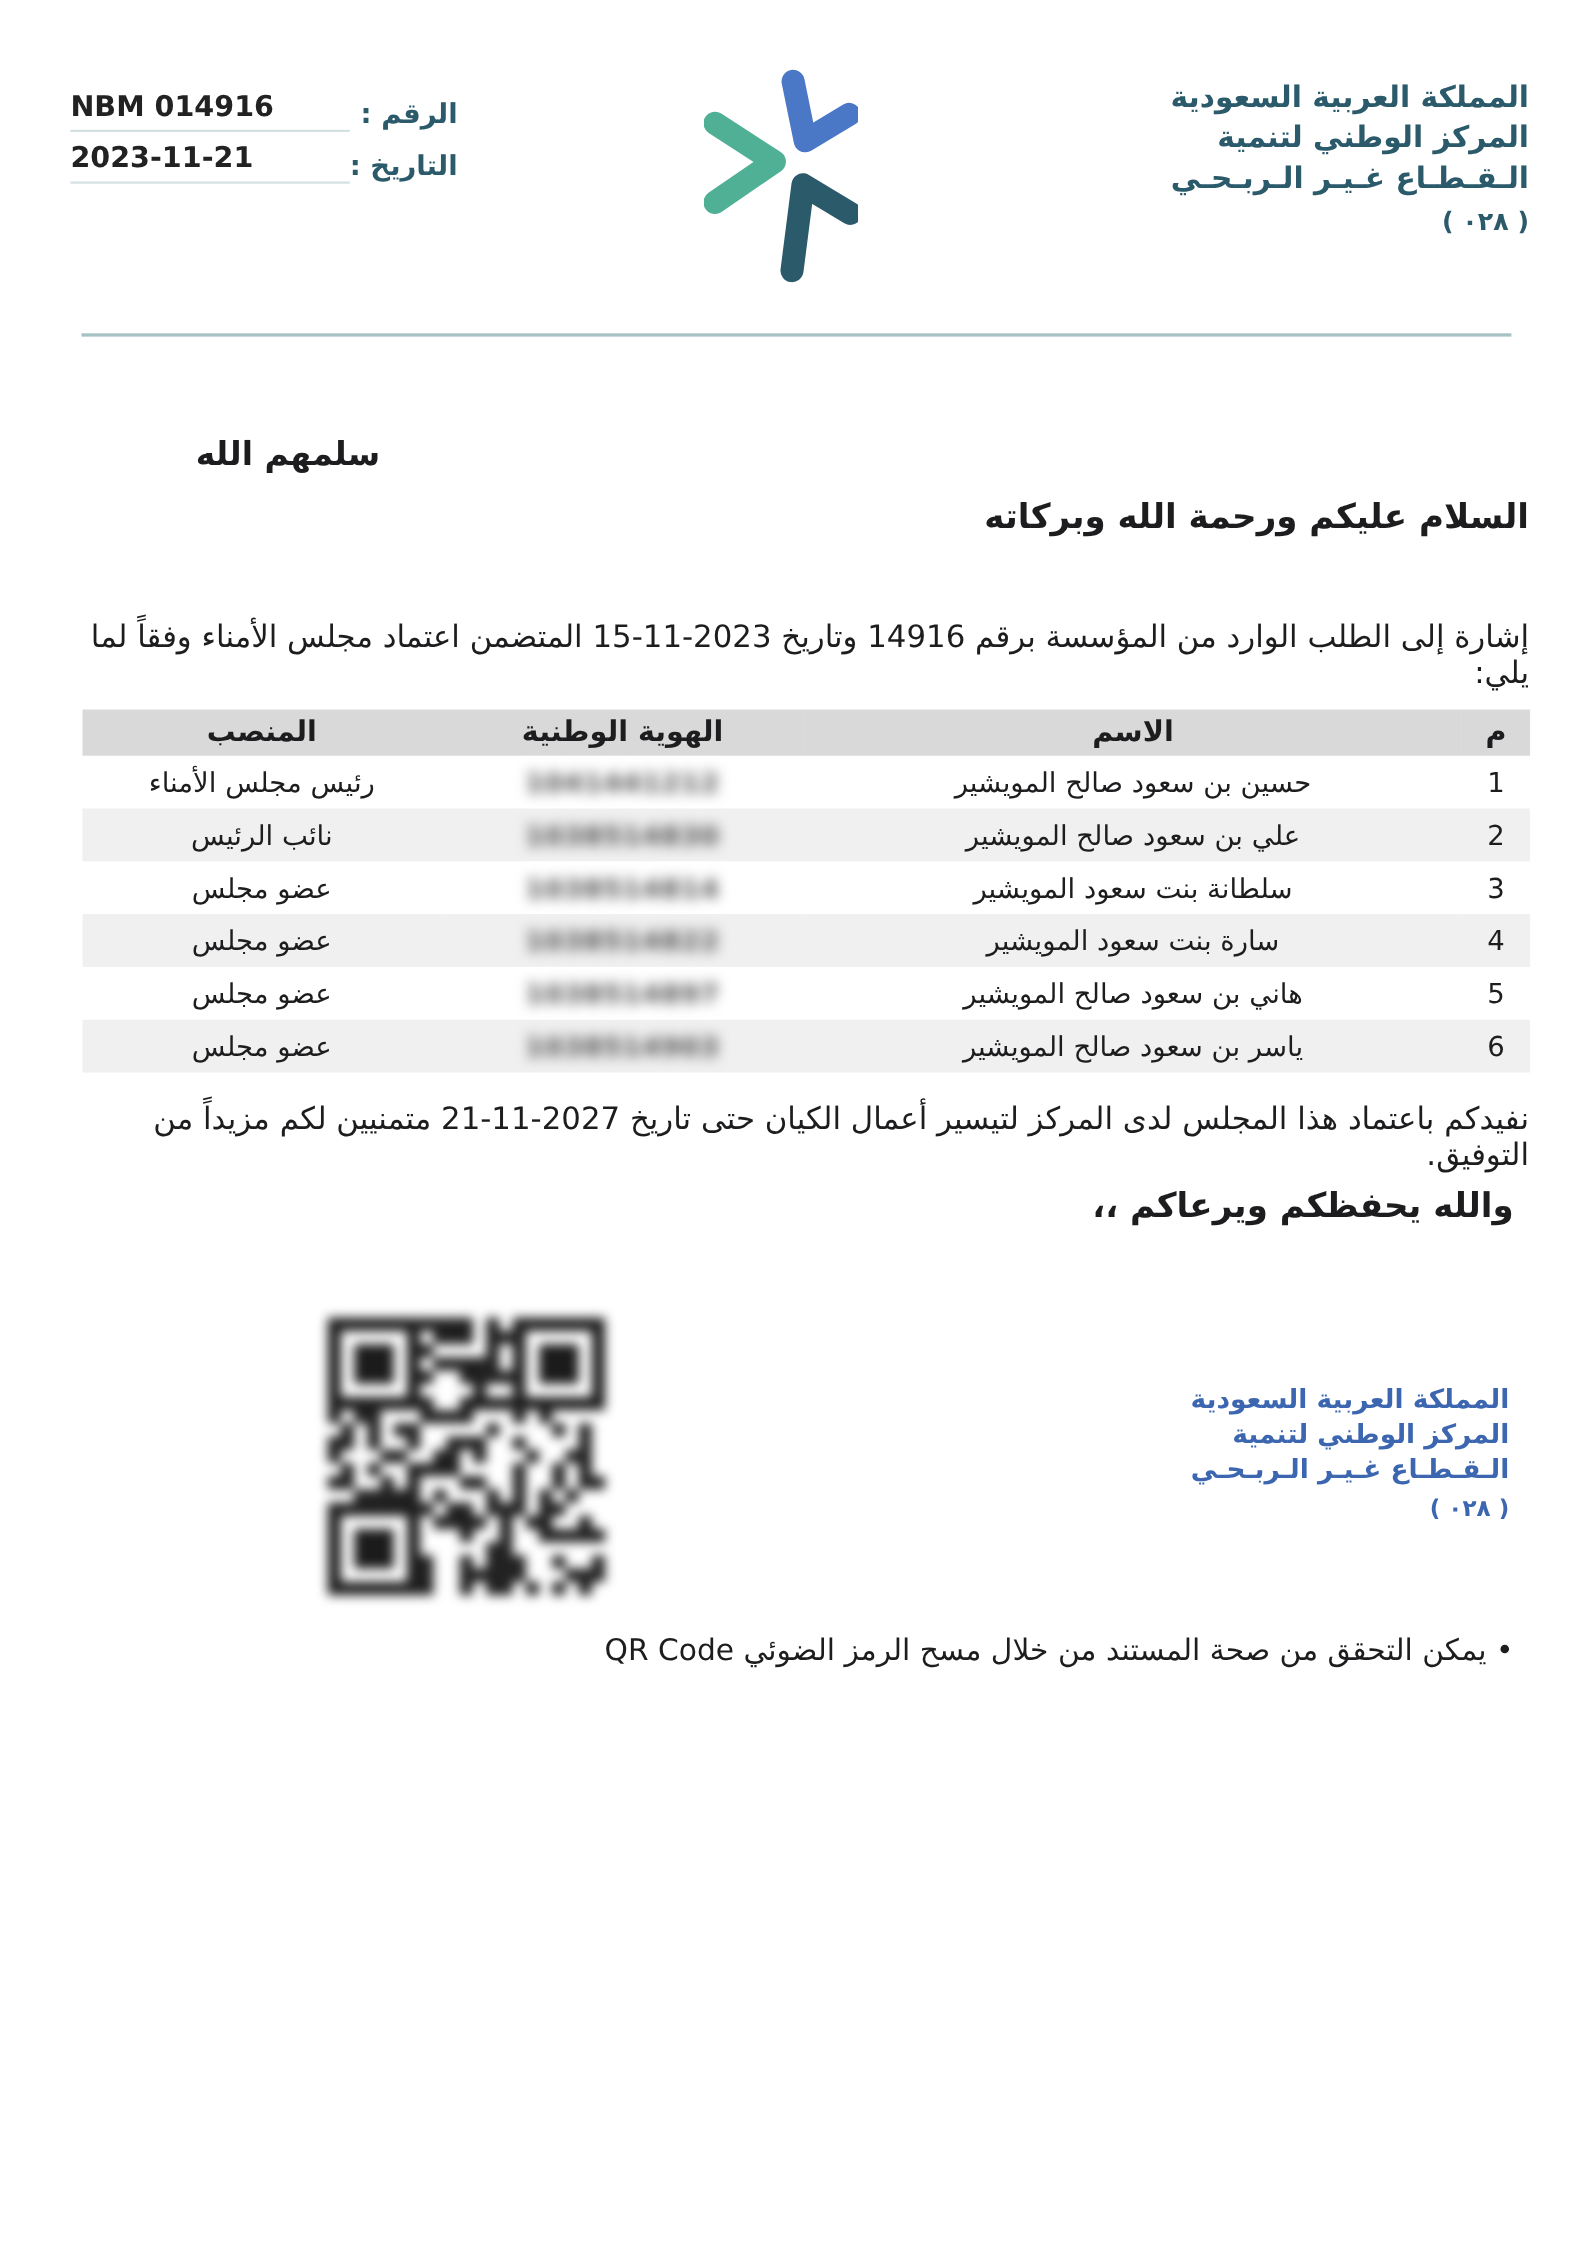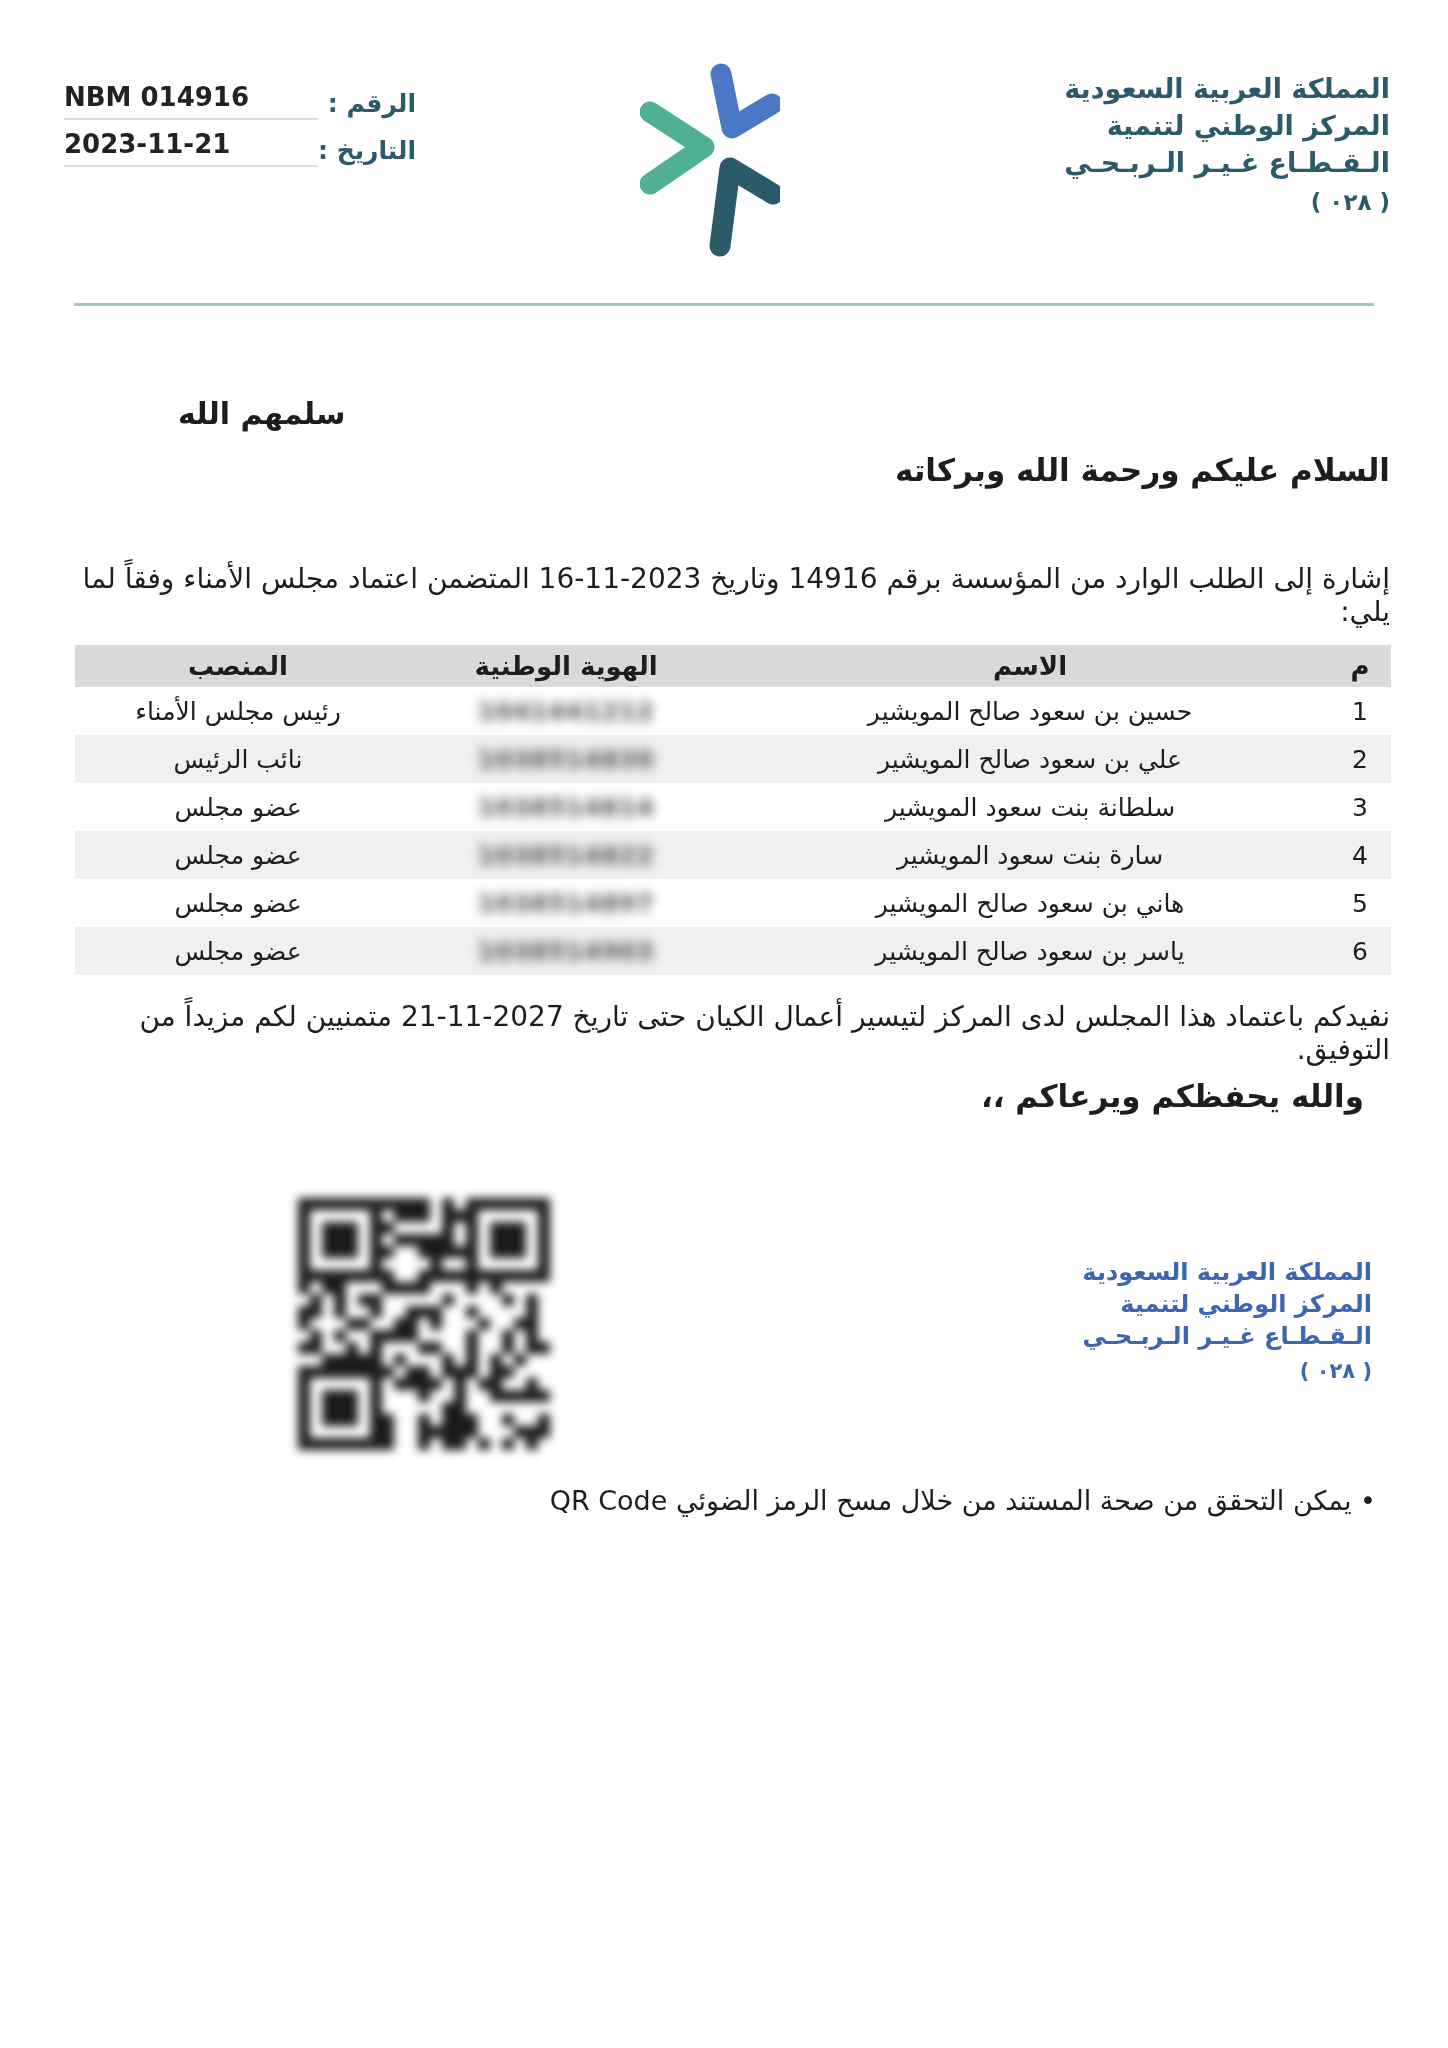--- a/index.html
+++ b/index.html
@@ -20,21 +20,21 @@
   .org-code{font-size:23px;margin-top:3px;letter-spacing:1px;}
   
   .divider{position:absolute;top:303px;left:74px;width:1300px;height:3px;background:#a7c2c5;}
   
   .recipient-to{position:absolute;top:394px;right:58px;font-size:31px;font-weight:bold;direction:rtl;}
   .recipient-honorific{position:absolute;top:396px;left:178px;font-size:30px;font-weight:bold;direction:rtl;}
   .recipient-greeting{position:absolute;top:452px;right:58px;font-size:31px;font-weight:bold;direction:rtl;}
   
   .reference{position:absolute;top:562px;right:58px;left:70px;text-align:right;font-size:28px;direction:rtl;}
   .approval{position:absolute;top:1000px;right:58px;left:70px;text-align:right;font-size:28px;direction:rtl;}
-  .closing{position:absolute;top:1078px;right:84px;font-size:31px;font-weight:bold;direction:rtl;}
+  .closing{position:absolute;top:1078px;right:72px;font-size:31px;font-weight:bold;direction:rtl;}
   
   .board-table{position:absolute;top:645px;left:75px;width:1316px;border-collapse:collapse;direction:rtl;text-align:center;}
   .board-table thead th{background:#d9d9d9;font-size:26px;font-weight:bold;height:42px;padding:0 6px;}
   .board-table tbody td{font-size:25px;height:48px;padding:0 6px;}
   .board-table tbody tr:nth-child(even){background:#f0f0f0;}
   .col-num{width:62px;} .col-name{width:598px;} .col-id{width:330px;} .col-pos{width:326px;}
   .blur-id{filter:blur(6px);color:#4a4a4a;font-weight:bold;font-size:24px;letter-spacing:1px;direction:ltr;display:inline-block;}
   
   .qr{position:absolute;top:1198px;left:298px;width:252px;height:252px;filter:blur(5px);}
   .qr-cell{position:absolute;width:12px;height:12px;background:#1b1b1b;}
@@ -77,21 +77,21 @@
     <div>المركز الوطني لتنمية</div>
     <div>الـقـطـاع غـيـر الـربـحـي</div>
     <div class="org-code">( ٠٢٨ )</div>
   </div>
 
   <div class="divider"></div>
 
   <div class="recipient-honorific">سلمهم الله</div>
   <div class="recipient-greeting">السلام عليكم ورحمة الله وبركاته</div>
 
-  <div class="reference">إشارة إلى الطلب الوارد من المؤسسة برقم 14916 وتاريخ 2023-11-16 المتضمن اعتماد مجلس الأمناء وفقاً لما يلي:</div>
+  <div class="reference">إشارة إلى الطلب الوارد من المؤسسة برقم 14916 وتاريخ 2023-11-15 المتضمن اعتماد مجلس الأمناء وفقاً لما يلي:</div>
 
   <table class="board-table">
     <colgroup>
         <col class="col-num">
         <col class="col-name">
         <col class="col-id">
         <col class="col-pos">
       </colgroup>
     <thead>
       <tr>

